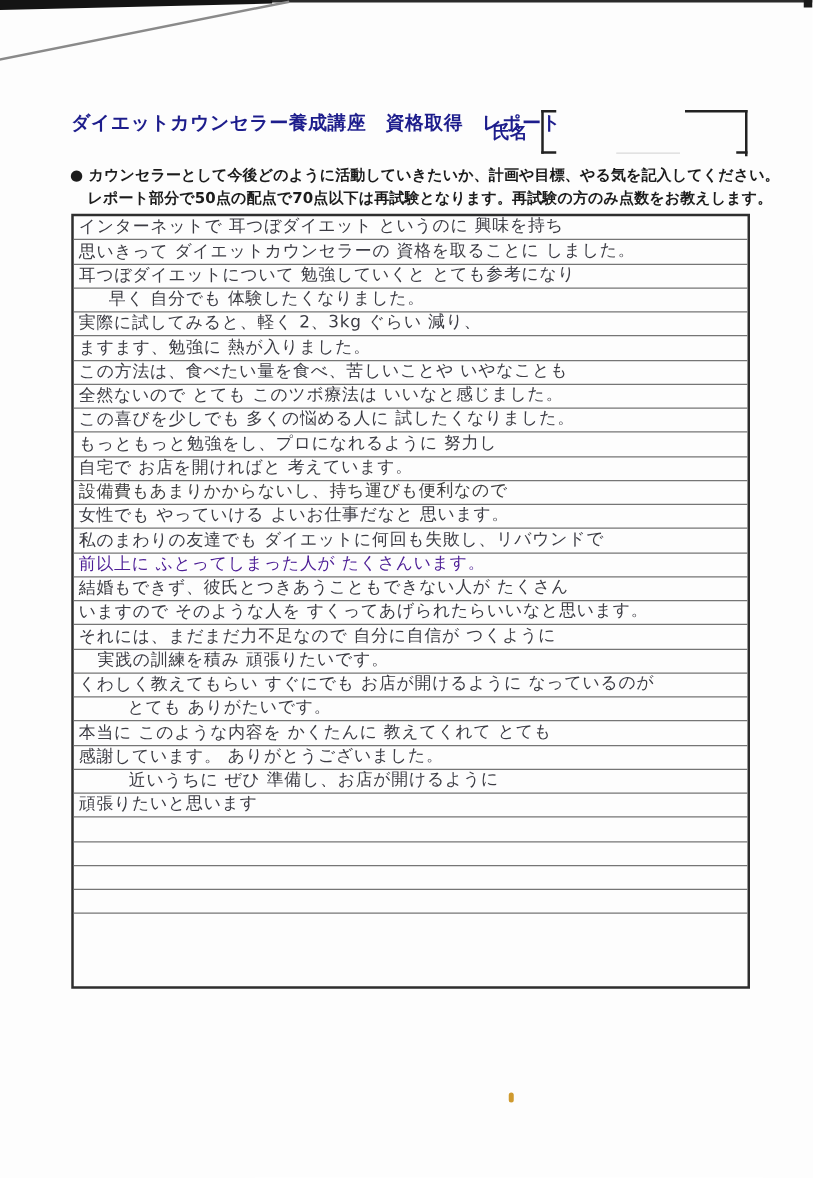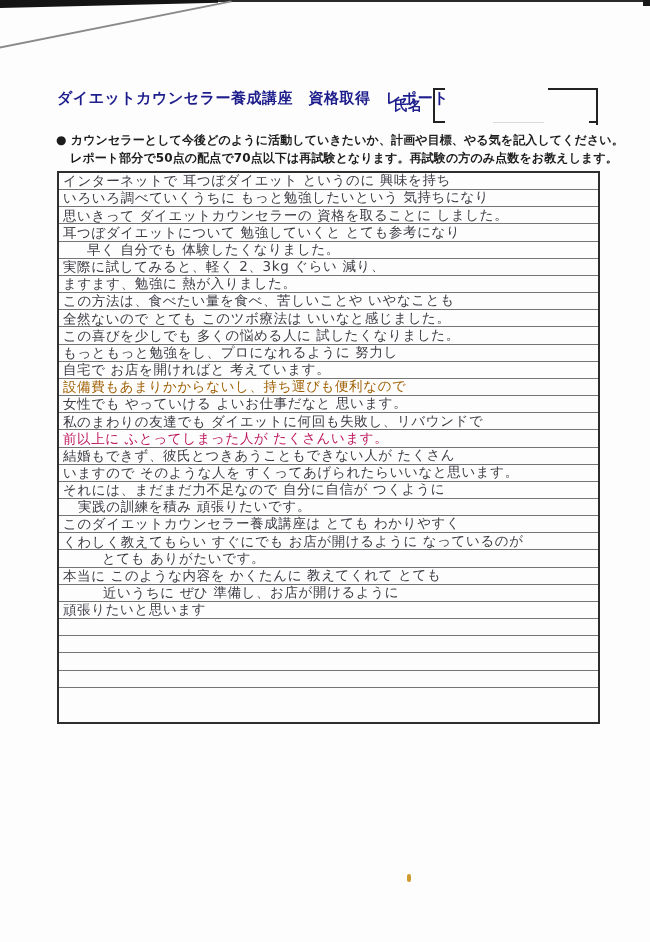--- a/index.html
+++ b/index.html
@@ -31,21 +31,21 @@
   .name-box .right-foot{position:absolute;right:0;bottom:0;width:9px;border-bottom:2px solid #222;}
   .name-box .faint-bottom{position:absolute;left:60px;right:54px;bottom:0;border-bottom:1px solid #d9d9d9;}
 
   
   .instr1{position:absolute;left:56px;top:132px;font-size:12px;font-weight:bold;
     color:#1c1c1c;white-space:nowrap;letter-spacing:0.1px;}
   .instr2{position:absolute;left:70px;top:150px;font-size:12px;font-weight:bold;
     color:#1c1c1c;white-space:nowrap;letter-spacing:0.1px;}
 
   
-  .ruled-box{position:absolute;left:57px;top:171px;width:543px;height:553px;
+  .ruled-box{position:absolute;left:57px;top:171px;width:543px;height:620px;
     border:2px solid #2e2e2e;box-sizing:border-box;
     display:grid;grid-template-rows:repeat(32,1fr);}
   .row{border-bottom:1px solid #757575;box-sizing:border-box;
     display:flex;align-items:center;overflow:visible;}
   .row:last-child{border-bottom:none;}
   .hw{padding-left:4px;font-size:13.5px;line-height:1;white-space:nowrap;
     letter-spacing:0.6px;transform:rotate(-0.15deg);}
 </style>
 </head>
 <body>
@@ -68,23 +68,20 @@
 </div>
 
 <div class="instr1">● カウンセラーとして今後どのように活動していきたいか、計画や目標、やる気を記入してください。</div>
 <div class="instr2">レポート部分で50点の配点で70点以下は再試験となります。再試験の方のみ点数をお教えします。</div>
 
 <div class="ruled-box">
     <div class="row">
       <span class="hw" style="color: rgb(60, 60, 68);">インターネットで 耳つぼダイエット というのに 興味を持ち</span>
     </div>
     <div class="row">
-      <span class="hw" style="color: rgb(60, 60, 68);">いろいろ調べていくうちに もっと勉強したいという 気持ちになり</span>
-    </div>
-    <div class="row">
       <span class="hw" style="color: rgb(60, 60, 68);">思いきって ダイエットカウンセラーの 資格を取ることに しました。</span>
     </div>
     <div class="row">
       <span class="hw" style="color: rgb(60, 60, 68);">耳つぼダイエットについて 勉強していくと とても参考になり</span>
     </div>
     <div class="row">
       <span class="hw" style="color: rgb(60, 60, 68); padding-left: 28px;">早く 自分でも 体験したくなりました。</span>
     </div>
     <div class="row">
       <span class="hw" style="color: rgb(60, 60, 68);">実際に試してみると、軽く 2、3kg ぐらい 減り、</span>
@@ -101,54 +98,54 @@
     <div class="row">
       <span class="hw" style="color: rgb(60, 60, 68);">この喜びを少しでも 多くの悩める人に 試したくなりました。</span>
     </div>
     <div class="row">
       <span class="hw" style="color: rgb(60, 60, 68);">もっともっと勉強をし、プロになれるように 努力し</span>
     </div>
     <div class="row">
       <span class="hw" style="color: rgb(60, 60, 68);">自宅で お店を開ければと 考えています。</span>
     </div>
     <div class="row">
-      <span class="hw" style="color: #a16207; text-align: center;">設備費もあまりかからないし、持ち運びも便利なので</span>
+      <span class="hw" style="color: #404040; text-align: center;">設備費もあまりかからないし、持ち運びも便利なので</span>
     </div>
     <div class="row">
       <span class="hw" style="color: rgb(60, 60, 68);">女性でも やっていける よいお仕事だなと 思います。</span>
     </div>
     <div class="row">
       <span class="hw" style="color: rgb(60, 60, 68);">私のまわりの友達でも ダイエットに何回も失敗し、リバウンドで</span>
     </div>
     <div class="row">
-      <span class="hw" style="color: #be185d;">前以上に ふとってしまった人が たくさんいます。</span>
+      <span class="hw" style="color: #4c1d95;">前以上に ふとってしまった人が たくさんいます。</span>
     </div>
     <div class="row">
       <span class="hw" style="color: rgb(60, 60, 68);">結婚もできず、彼氏とつきあうこともできない人が たくさん</span>
     </div>
     <div class="row">
       <span class="hw" style="color: rgb(60, 60, 68);">いますので そのような人を すくってあげられたらいいなと思います。</span>
     </div>
     <div class="row">
       <span class="hw" style="color: rgb(60, 60, 68);">それには、まだまだ力不足なので 自分に自信が つくように</span>
     </div>
     <div class="row">
       <span class="hw" style="color: rgb(60, 60, 68); padding-left: 19px;">実践の訓練を積み 頑張りたいです。</span>
     </div>
     <div class="row">
-      <span class="hw" style="color: rgb(60, 60, 68);">このダイエットカウンセラー養成講座は とても わかりやすく</span>
-    </div>
-    <div class="row">
       <span class="hw" style="color: rgb(60, 60, 68);">くわしく教えてもらい すぐにでも お店が開けるように なっているのが</span>
     </div>
     <div class="row">
       <span class="hw" style="color: rgb(60, 60, 68); padding-left: 43px;">とても ありがたいです。</span>
     </div>
     <div class="row">
       <span class="hw" style="color: rgb(60, 60, 68);">本当に このような内容を かくたんに 教えてくれて とても</span>
+    </div>
+    <div class="row">
+      <span class="hw" style="color: rgb(60, 60, 68);">感謝しています。 ありがとうございました。</span>
     </div>
     <div class="row">
       <span class="hw" style="color: rgb(60, 60, 68); margin-left: 40px;">近いうちに ぜひ 準備し、お店が開けるように</span>
     </div>
     <div class="row">
       <span class="hw" style="color: rgb(60, 60, 68);">頑張りたいと思います</span>
     </div>
     <div class="row"></div>
     <div class="row"></div>
     <div class="row"></div>

